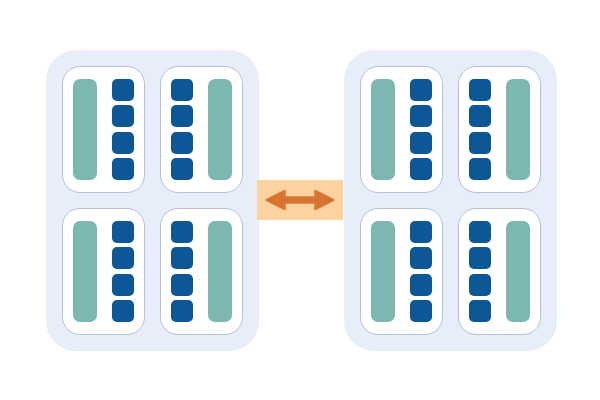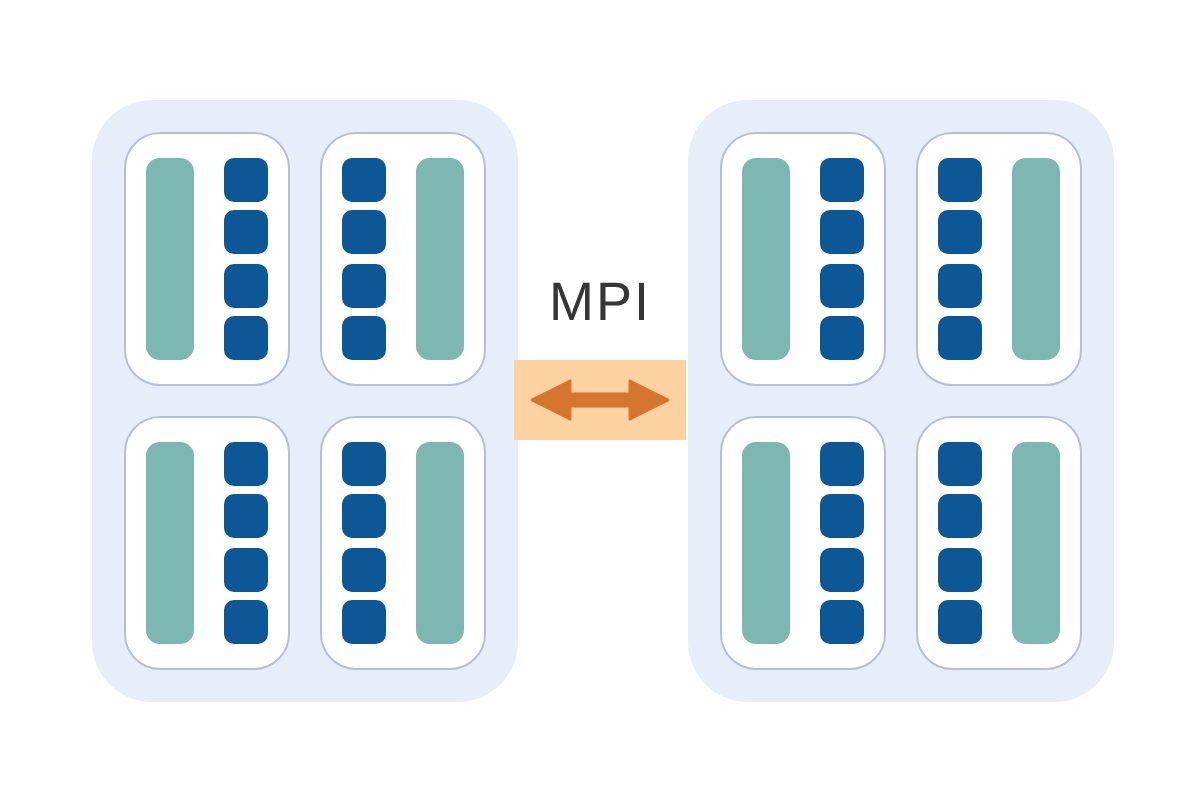--- a/index.html
+++ b/index.html
@@ -129,21 +129,20 @@
         <div class="bar"></div>
         <div class="cores">
           <div class="core"></div>
           <div class="core"></div>
           <div class="core"></div>
           <div class="core"></div>
         </div>
       </div>
     </div>
 
-  <div class="mpi-label">MPI</div>
 
   <div class="link-box">
     <svg width="72" height="24" viewBox="0 0 72 24">
       <polygon class="arrow-shape" points="2,12 21,2.5 21,9 51,9 51,2.5 70,12 51,21.5 51,15 21,15 21,21.5"></polygon>
     </svg>
   </div>
 
   <div class="node right">
       <div class="socket">
         <div class="bar"></div>

